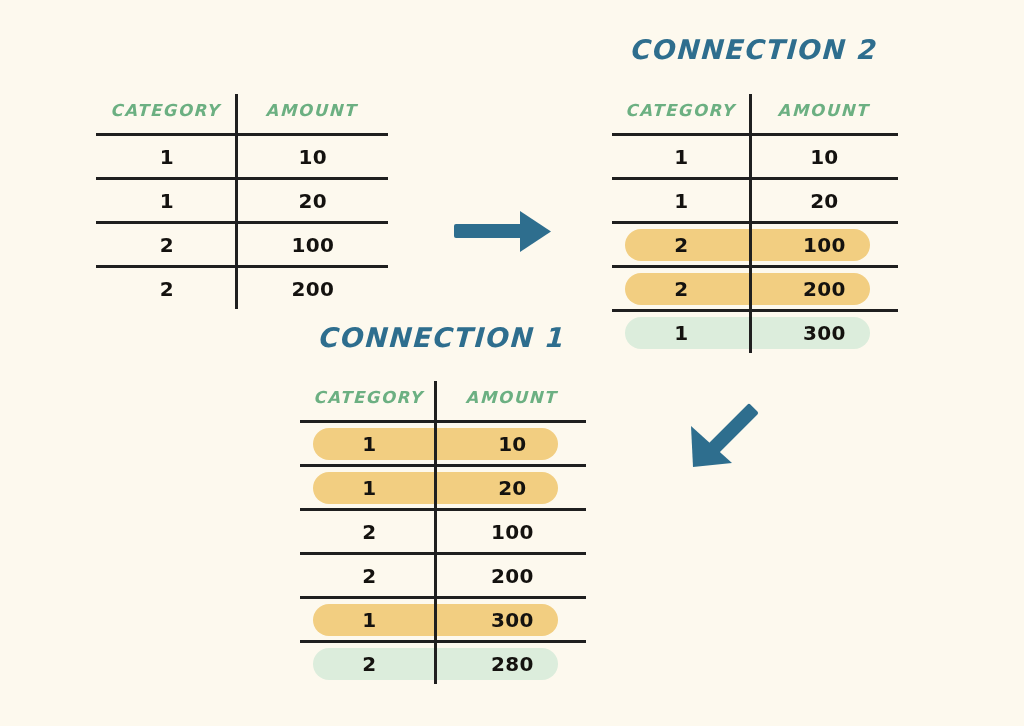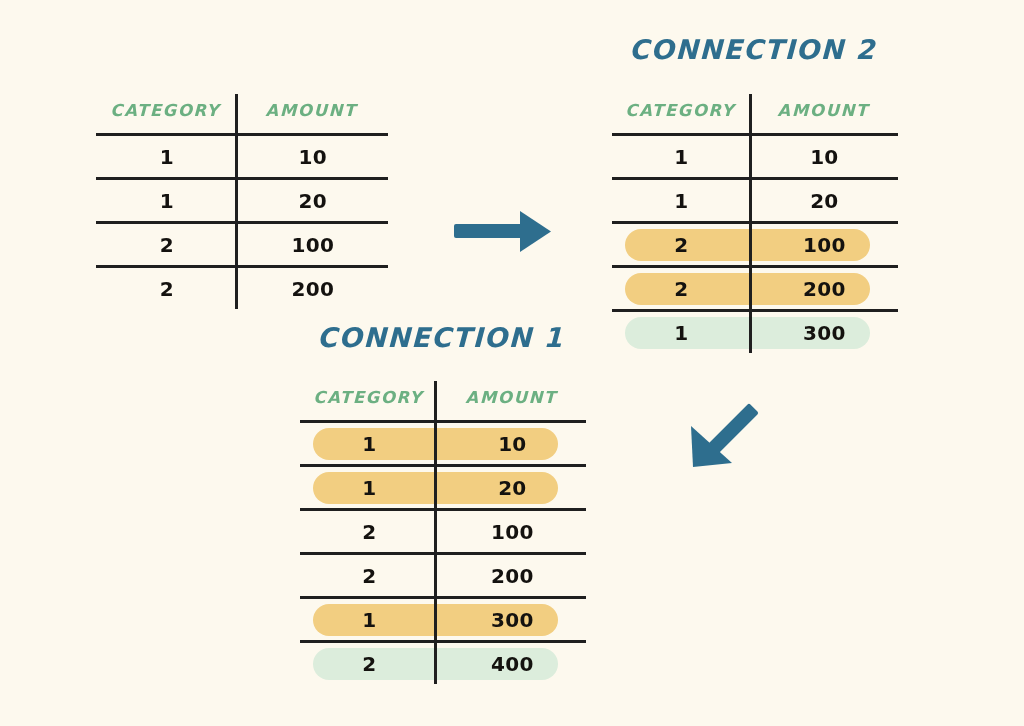--- a/index.html
+++ b/index.html
@@ -292,21 +292,21 @@
         <div class="cell amt">
             <span class="val-cell">300</span>
           </div>
       </div>
       <div class="data-row">
         <div class="pill green" style="left: 13px; width: 245px;"></div>
         <div class="cell cat">
             <span class="val-cell">2</span>
           </div>
         <div class="cell amt">
-            <span class="val-cell">400</span>
+            <span class="val-cell">280</span>
           </div>
       </div>
     </div>
   </div>
 
   <svg class="arrow" id="arrow-right" style="left:450px; top:205px;" width="110" height="55" viewBox="0 0 110 55">
     <g fill="#2E6E8E">
       <rect x="4" y="19" width="72" height="14" rx="2"></rect>
       <path d="M70 6 L101 26.5 L70 47 Z"></path>
     </g>

